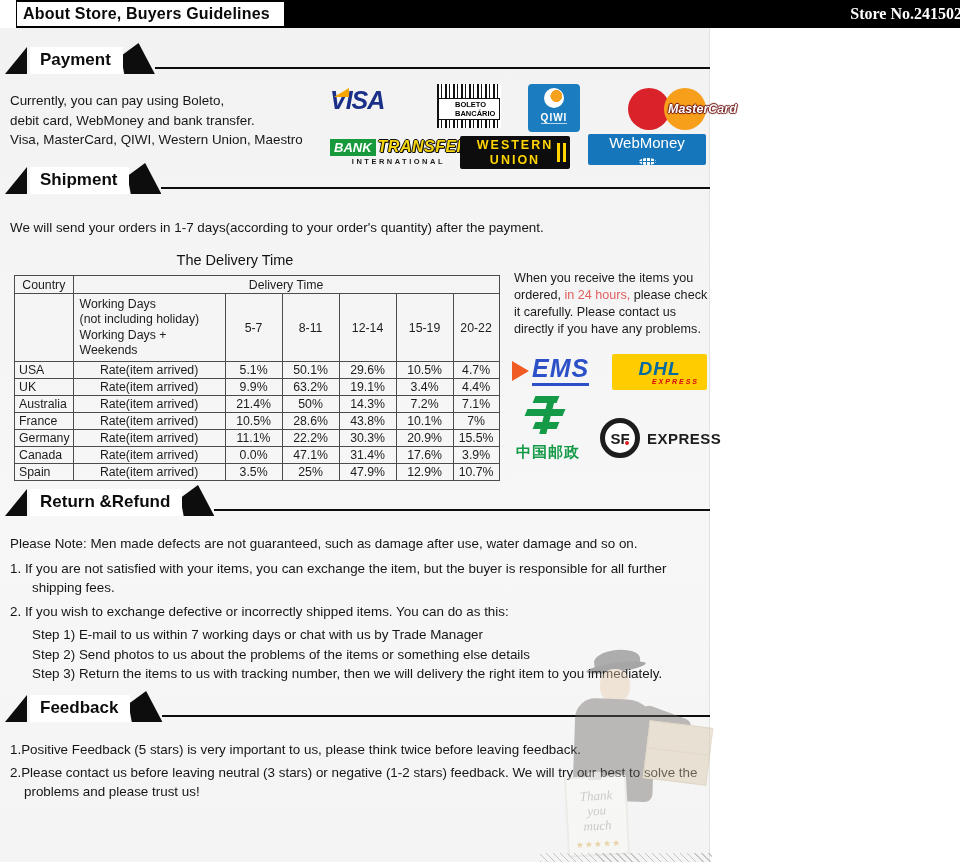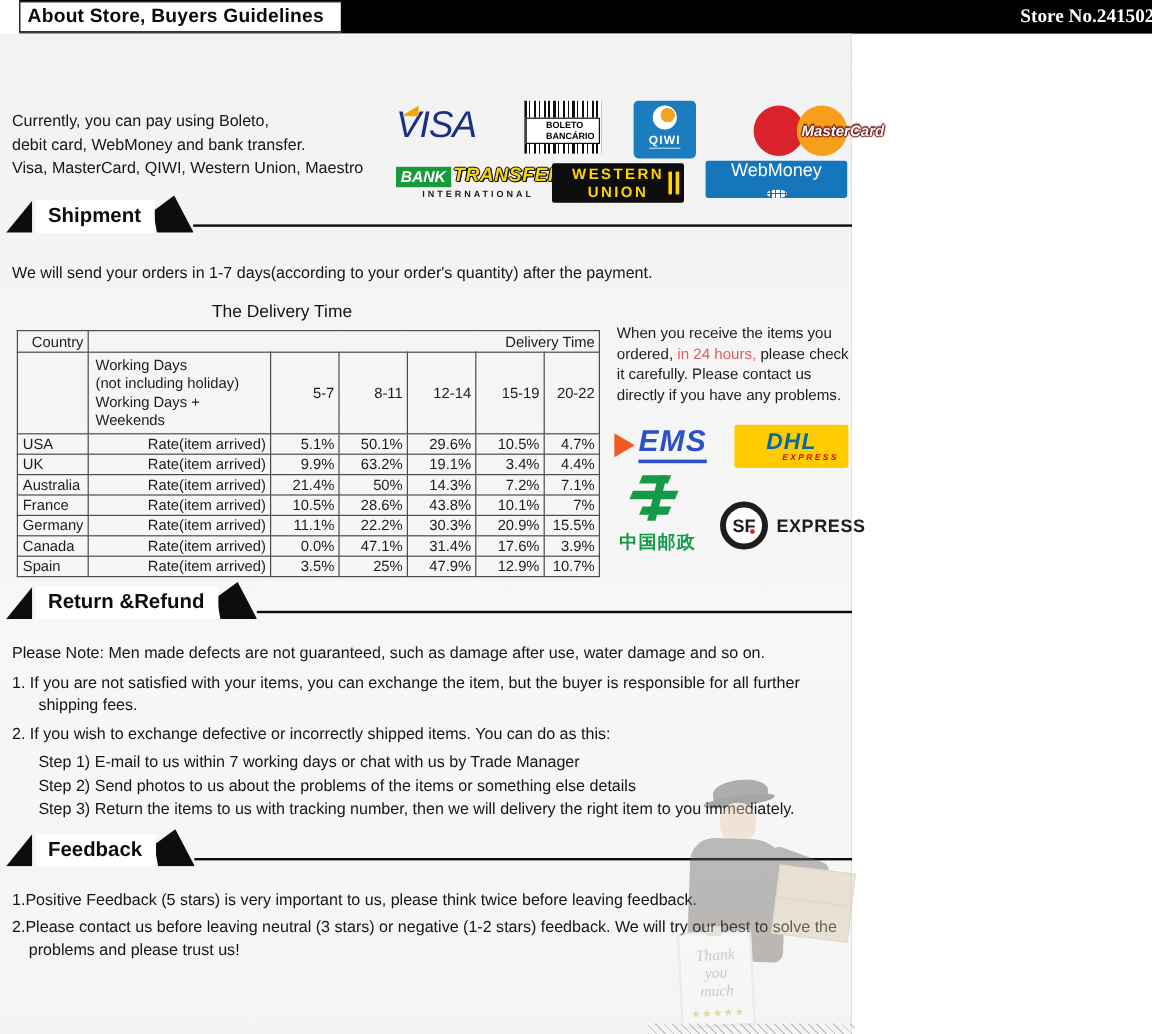--- a/index.html
+++ b/index.html
@@ -19,21 +19,21 @@
   .tri-a { flex:none; width:22px; height:27px; margin-left:5px; background:#0d0d0d; clip-path:polygon(100% 0, 100% 100%, 0 100%); }
   .sec-label { flex:none; background:#fff; padding:3px 12px 4px 10px; font-weight:bold; font-size:17px; color:#0d0d0d; margin-left:3px; position:relative; z-index:2; }
   .tri-b { flex:none; width:34px; height:31px; background:#0d0d0d; clip-path:polygon(0 42%, 52% 0, 100% 100%, 10% 100%); margin-left:-2px; }
   .hdr-line { flex:1; height:2px; background:#0d0d0d; margin-bottom:5px; }
 
   .bodytext { font-size:13.4px; line-height:19.5px; color:#161616; }
 
   
   .logo { position:absolute; }
   .visa { left:330px; top:58px; width:98px; height:40px; }
-  .visa-text { font-style:italic; font-weight:400; font-size:31px; color:#1a2f87; letter-spacing:-1px; }
+  .visa-text { font-style:italic; font-weight:700; font-size:25px; color:#1a2f87; letter-spacing:-1px; }
   .visa-flag { position:absolute; left:4px; top:2px; width:15px; height:9px; background:#f7a600; clip-path:polygon(0 100%, 100% 0, 100% 100%); }
   .boleto { left:437px; top:56px; width:64px; height:44px; background:repeating-linear-gradient(90deg,#111 0 2px,#fff 2px 4px,#111 4px 5px,#fff 5px 8px); }
   .boleto-tag { position:absolute; left:1px; right:1px; top:14px; background:#fff; border:1px solid #111; text-align:right; font-weight:bold; font-size:7.5px; line-height:1.2; padding:1px 16px; color:#000; }
   .qiwi { left:528px; top:56px; width:52px; height:48px; background:#1b7dc0; border-radius:4px; display:flex; flex-direction:column; align-items:center; padding-top:4px; }
   .qiwi-q { width:20px; height:20px; border-radius:50%; background:radial-gradient(circle at 62% 40%, #f6a21c 0 34%, #fff 35%); }
   .qiwi-txt { color:#fff; font-weight:bold; font-size:10px; letter-spacing:1px; margin-top:4px; border-bottom:1px solid rgba(255,255,255,.7); }
   .mc { left:628px; top:60px; width:80px; height:42px; }
   .mc-red { position:absolute; left:0; top:0; width:42px; height:42px; border-radius:50%; background:#d9222a; }
   .mc-orange { position:absolute; left:36px; top:0; width:42px; height:42px; border-radius:50%; background:#f79f1a; }
   .mc-text { position:absolute; left:0; top:14px; width:100%; text-align:center; color:#fff; font-style:italic; font-weight:bold; font-size:12.5px; text-shadow:-1px 0 1px #6d1212, 1px 0 1px #6d1212, 0 -1px 1px #6d1212, 0 1px 1px #6d1212;padding-left:40px; }
@@ -45,21 +45,21 @@
   .wu { left:460px; top:108px; width:110px; height:33px; background:#0d0d0d; border-radius:2px; display:flex; flex-direction:column; align-items:center; justify-content:center; position:absolute; }
   .wu div { color:#ffd400; font-weight:900; font-size:12.5px; letter-spacing:2px; line-height:1.15; }
   .wu::after { content:""; position:absolute; right:4px; top:7px; width:3px; height:19px; background:#ffd400; box-shadow:-6px 0 0 #ffd400; }
   .wm { left:588px; top:106px; width:118px; height:31px; background:#1576bc; border-radius:2px; display:flex; align-items:center; justify-content:center; gap:7px;flex-direction:column; }
   .wm-txt { color:#fff; font-size:15px; font-weight:normal; }
   .wm-globe { width:17px; height:17px; border-radius:50%; background-color:#fff; background-image:repeating-linear-gradient(90deg, transparent 0 3px, #1576bc 3px 4px), repeating-linear-gradient(0deg, transparent 0 3px, #1576bc 3px 4px); }
 
   
   .table-title { position:absolute; left:0; top:224px; width:470px; text-align:center; font-size:14.5px; color:#111; }
   .dtable { position:absolute; left:14px; top:247px; border-collapse:collapse; font-size:12.3px; color:#1c1c1c; background:transparent; }
-  .dtable td { border:1px solid #4c4c4c; text-align:right; padding:1px 3px; height:15px; }
+  .dtable td { border:1px solid #4c4c4c; text-align:center; padding:1px 3px; height:15px; }
   .dtable .hrow td { height:18px; }
   .dtable .wd-cell { text-align:left; line-height:1.25; padding:3px 6px; }
   .dtable .country-cell { text-align:left; padding-left:4px; }
   .note { position:absolute; left:514px; top:242px; width:198px; font-size:12.6px; line-height:17px; color:#1b1b1b; }
   .note .red { color:#e06060; }
 
   .ems { left:512px; top:328px; width:92px; height:30px; display:flex; align-items:center; position:absolute; }
   .ems-arrow { width:0; height:0; border-top:10px solid transparent; border-bottom:10px solid transparent; border-left:17px solid #f05a23; margin-right:3px; }
   .ems-txt { color:#2b50c8; font-style:italic; font-weight:900; font-size:25px; letter-spacing:1px; border-bottom:3px solid #2b50c8; line-height:1; padding-bottom:2px; }
   .dhl { left:612px; top:326px; width:95px; height:36px; background:#ffcc00; border-radius:2px; display:flex; flex-direction:column; align-items:center; justify-content:center; position:absolute; }
@@ -108,20 +108,26 @@
 
   <header class="topbar">
     <div class="title-box">
         <span>About Store, Buyers Guidelines</span>
       </div>
     <div class="store-no">Store No.2415022</div>
   </header>
 
   <div class="content">
 
+    <div class="sec-header" style="top:12px">
+      <span class="tri-a"></span>
+      <span class="sec-label">Payment</span>
+      <span class="tri-b"></span>
+      <span class="hdr-line"></span>
+    </div>
 
     <div class="bodytext" style="position:absolute; left:10px; top:63px; width:320px;">
       <div>Currently, you can pay using Boleto,</div>
       <div>debit card, WebMoney and bank transfer.</div>
       <div>Visa, MasterCard, QIWI, Western Union, Maestro</div>
     </div>
 
     <div class="logo visa">
       <span class="visa-flag"></span>
       <span class="visa-text">VISA</span>

